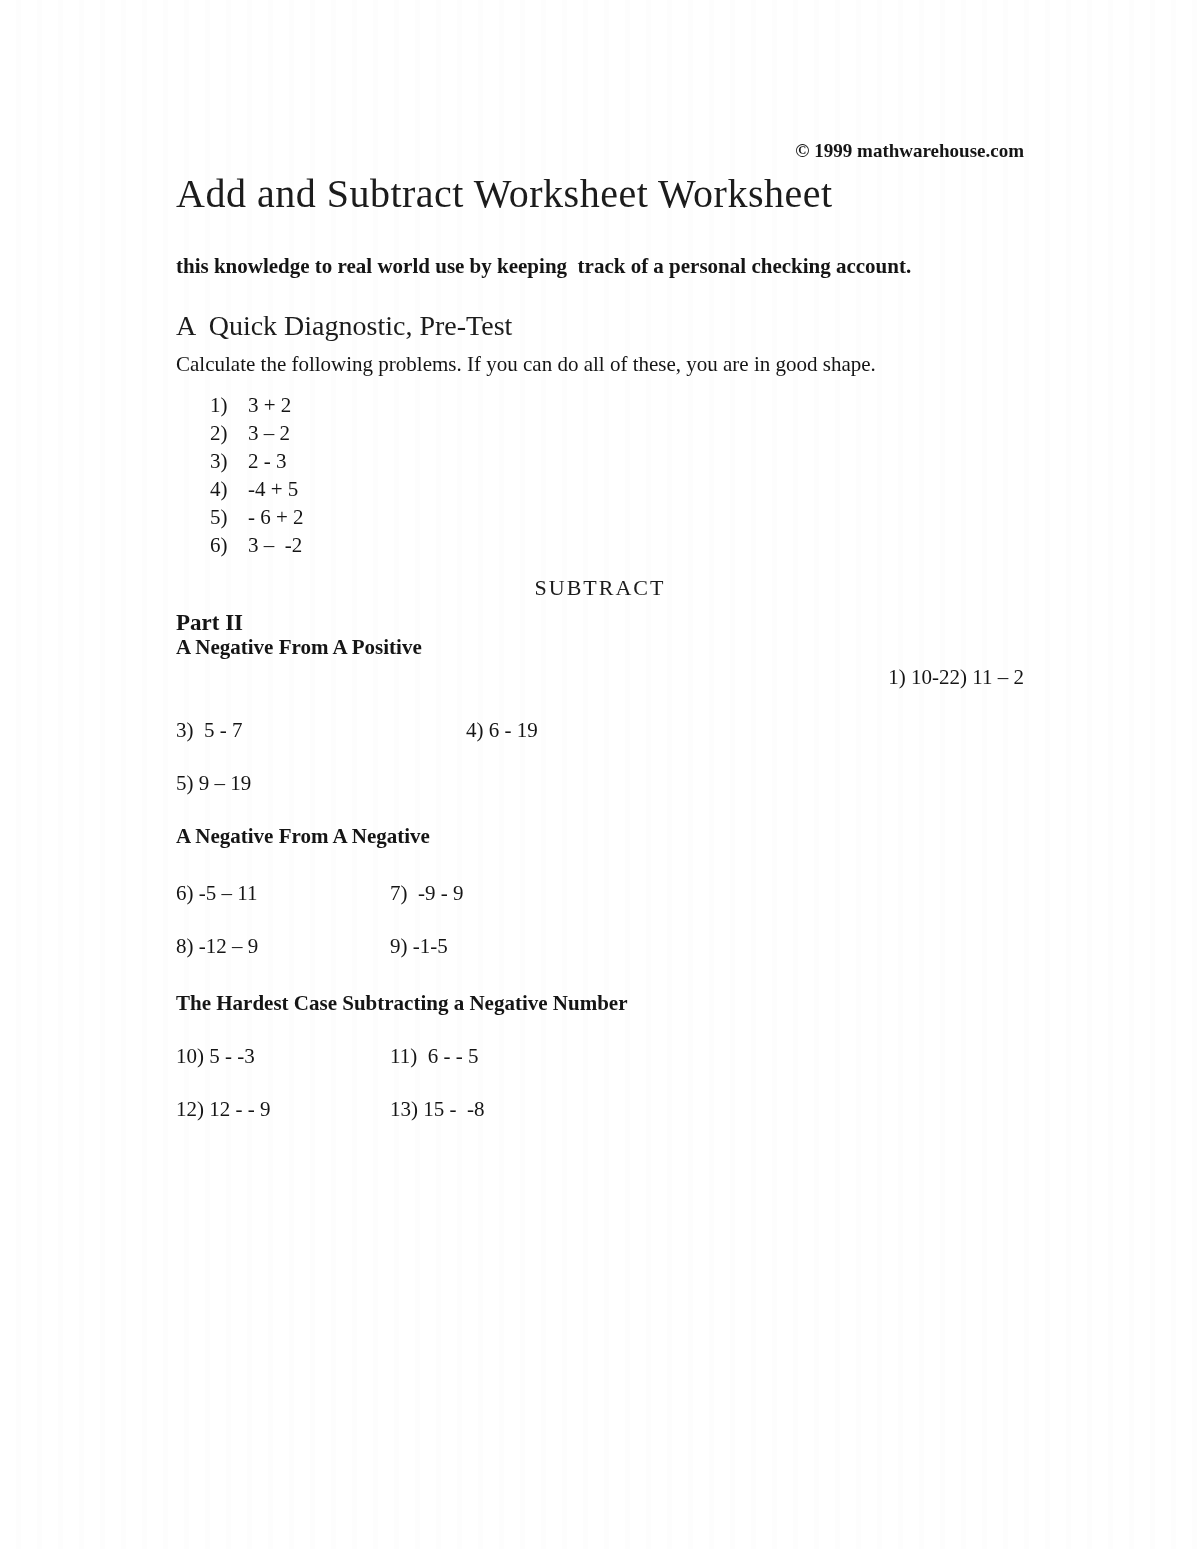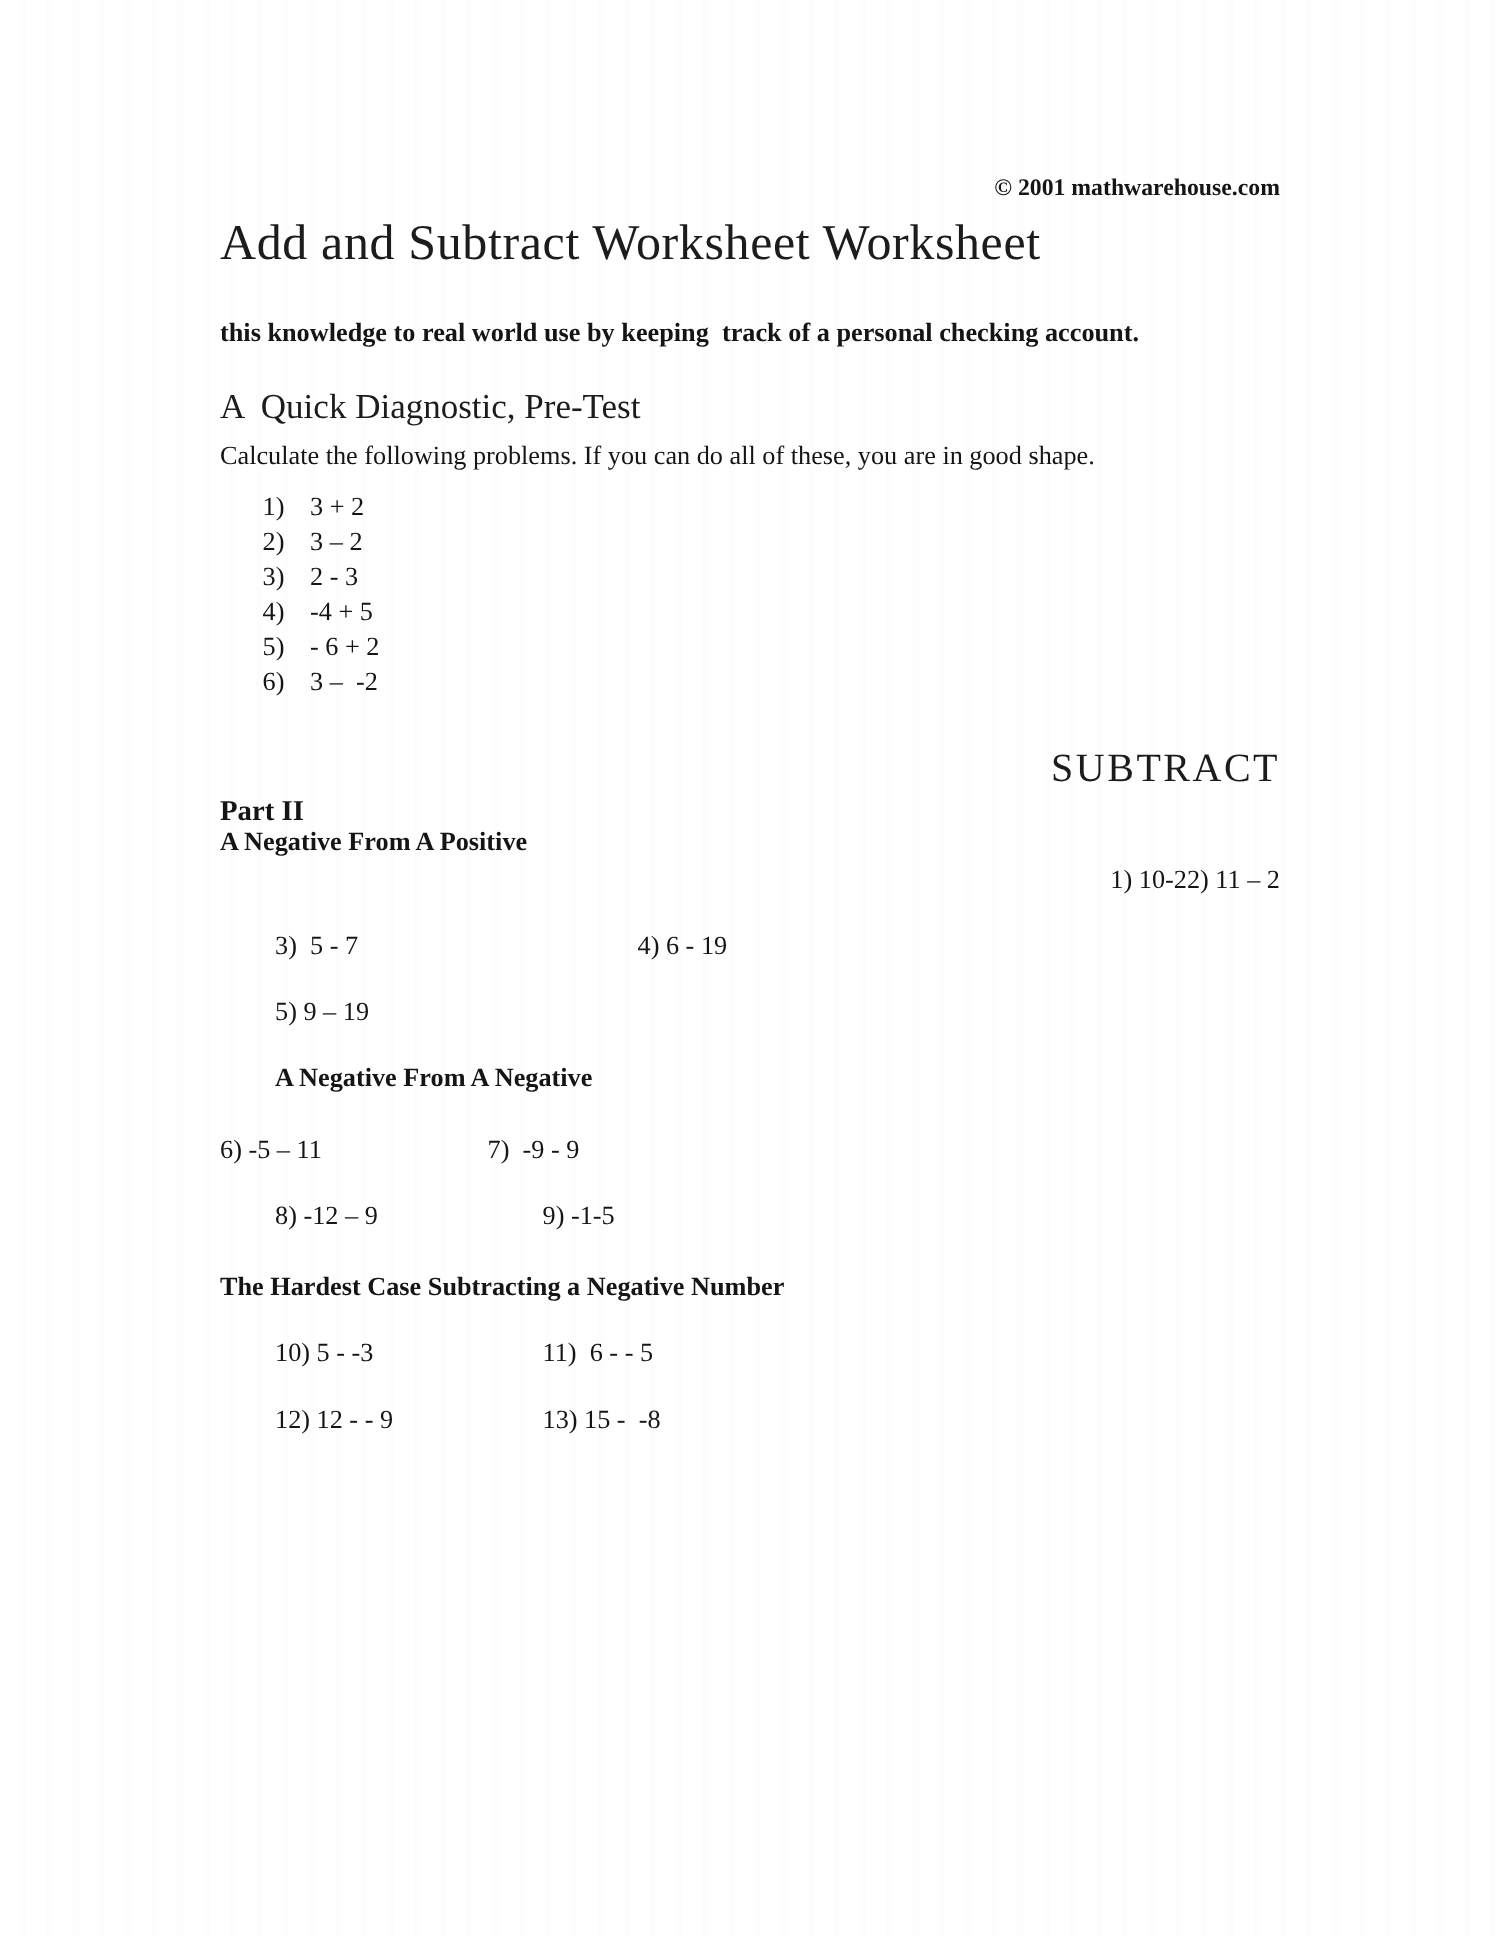--- a/index.html
+++ b/index.html
@@ -68,23 +68,23 @@
   }
   .pretest-item {
     height: 28px;
     font-size: 21px;
     line-height: 28px;
   }
   .plabel { display: inline-block; width: 38px; }
   .pexpr  { white-space: pre-wrap; }
 
   .subtract-heading {
-    margin-top: 38px;
-    text-align: right;
-    font-size: 32px;
+    margin-top: 12px;
+    text-align: center;
+    font-size: 22px;
     line-height: 34px;
     letter-spacing: 2px;
   }
 
   .part-label {
     margin-top: 6px;
     font-weight: bold;
     font-size: 23px;
     line-height: 24px;
   }
@@ -99,30 +99,30 @@
     height: 24px;
     font-size: 21px;
     line-height: 24px;
   }
   .prob { white-space: pre-wrap; display: inline-block; vertical-align: top; }
   .c1-wide   { width: 290px; }
   .c1-narrow { width: 214px; }
 
   .mt0  { margin-top: 0; }
   .mt6  { margin-top: 6px; text-align: right; }
-  .mt29 { margin-top: 29px; margin-left: 44px; }
+  .mt29 { margin-top: 29px; }
   .mt33 { margin-top: 33px; }
 </style>
 </head>
 <body>
 
 <div class="page">
   <div class="content">
 
-    <div class="copyright serif">© 2001 mathwarehouse.com</div>
+    <div class="copyright serif">© 1999 mathwarehouse.com</div>
 
     <div class="title hand">Add and Subtract Worksheet Worksheet</div>
 
     <div class="description serif">
       <div class="desc-line">this knowledge to real world use by keeping  track of a personal checking account.</div>
     </div>
 
     <div class="pretest-heading hand">A  Quick Diagnostic, Pre-Test</div>
 
     <div class="instructions serif">Calculate the following problems. If you can do all of these, you are in good shape.</div>

